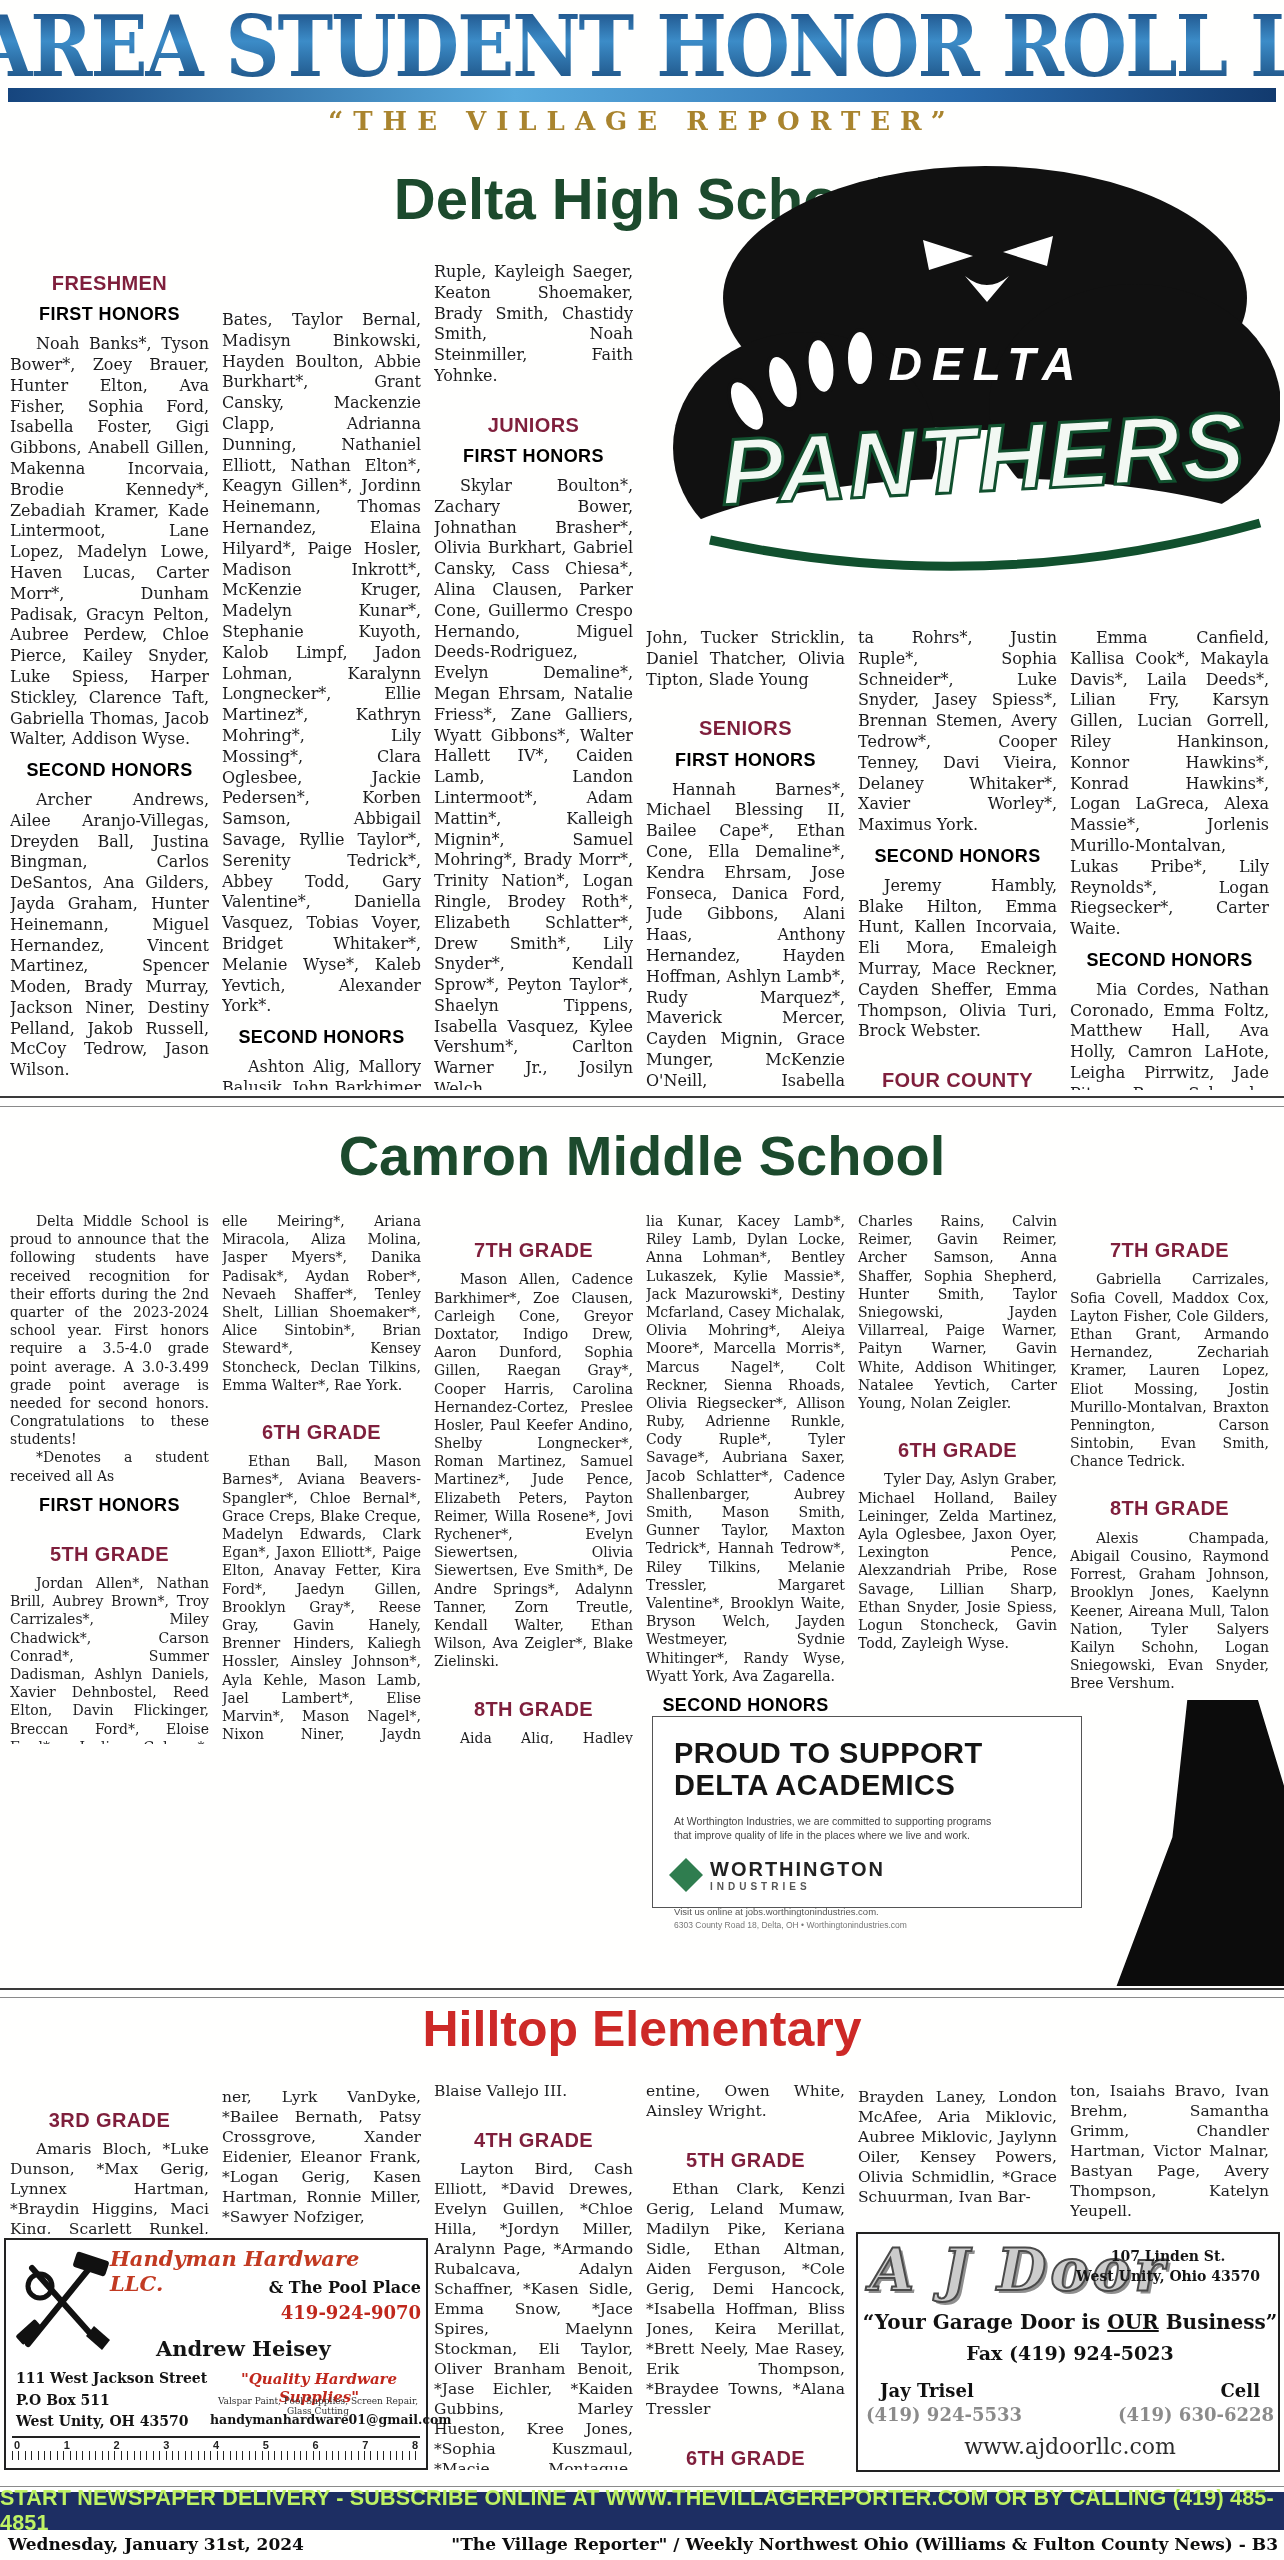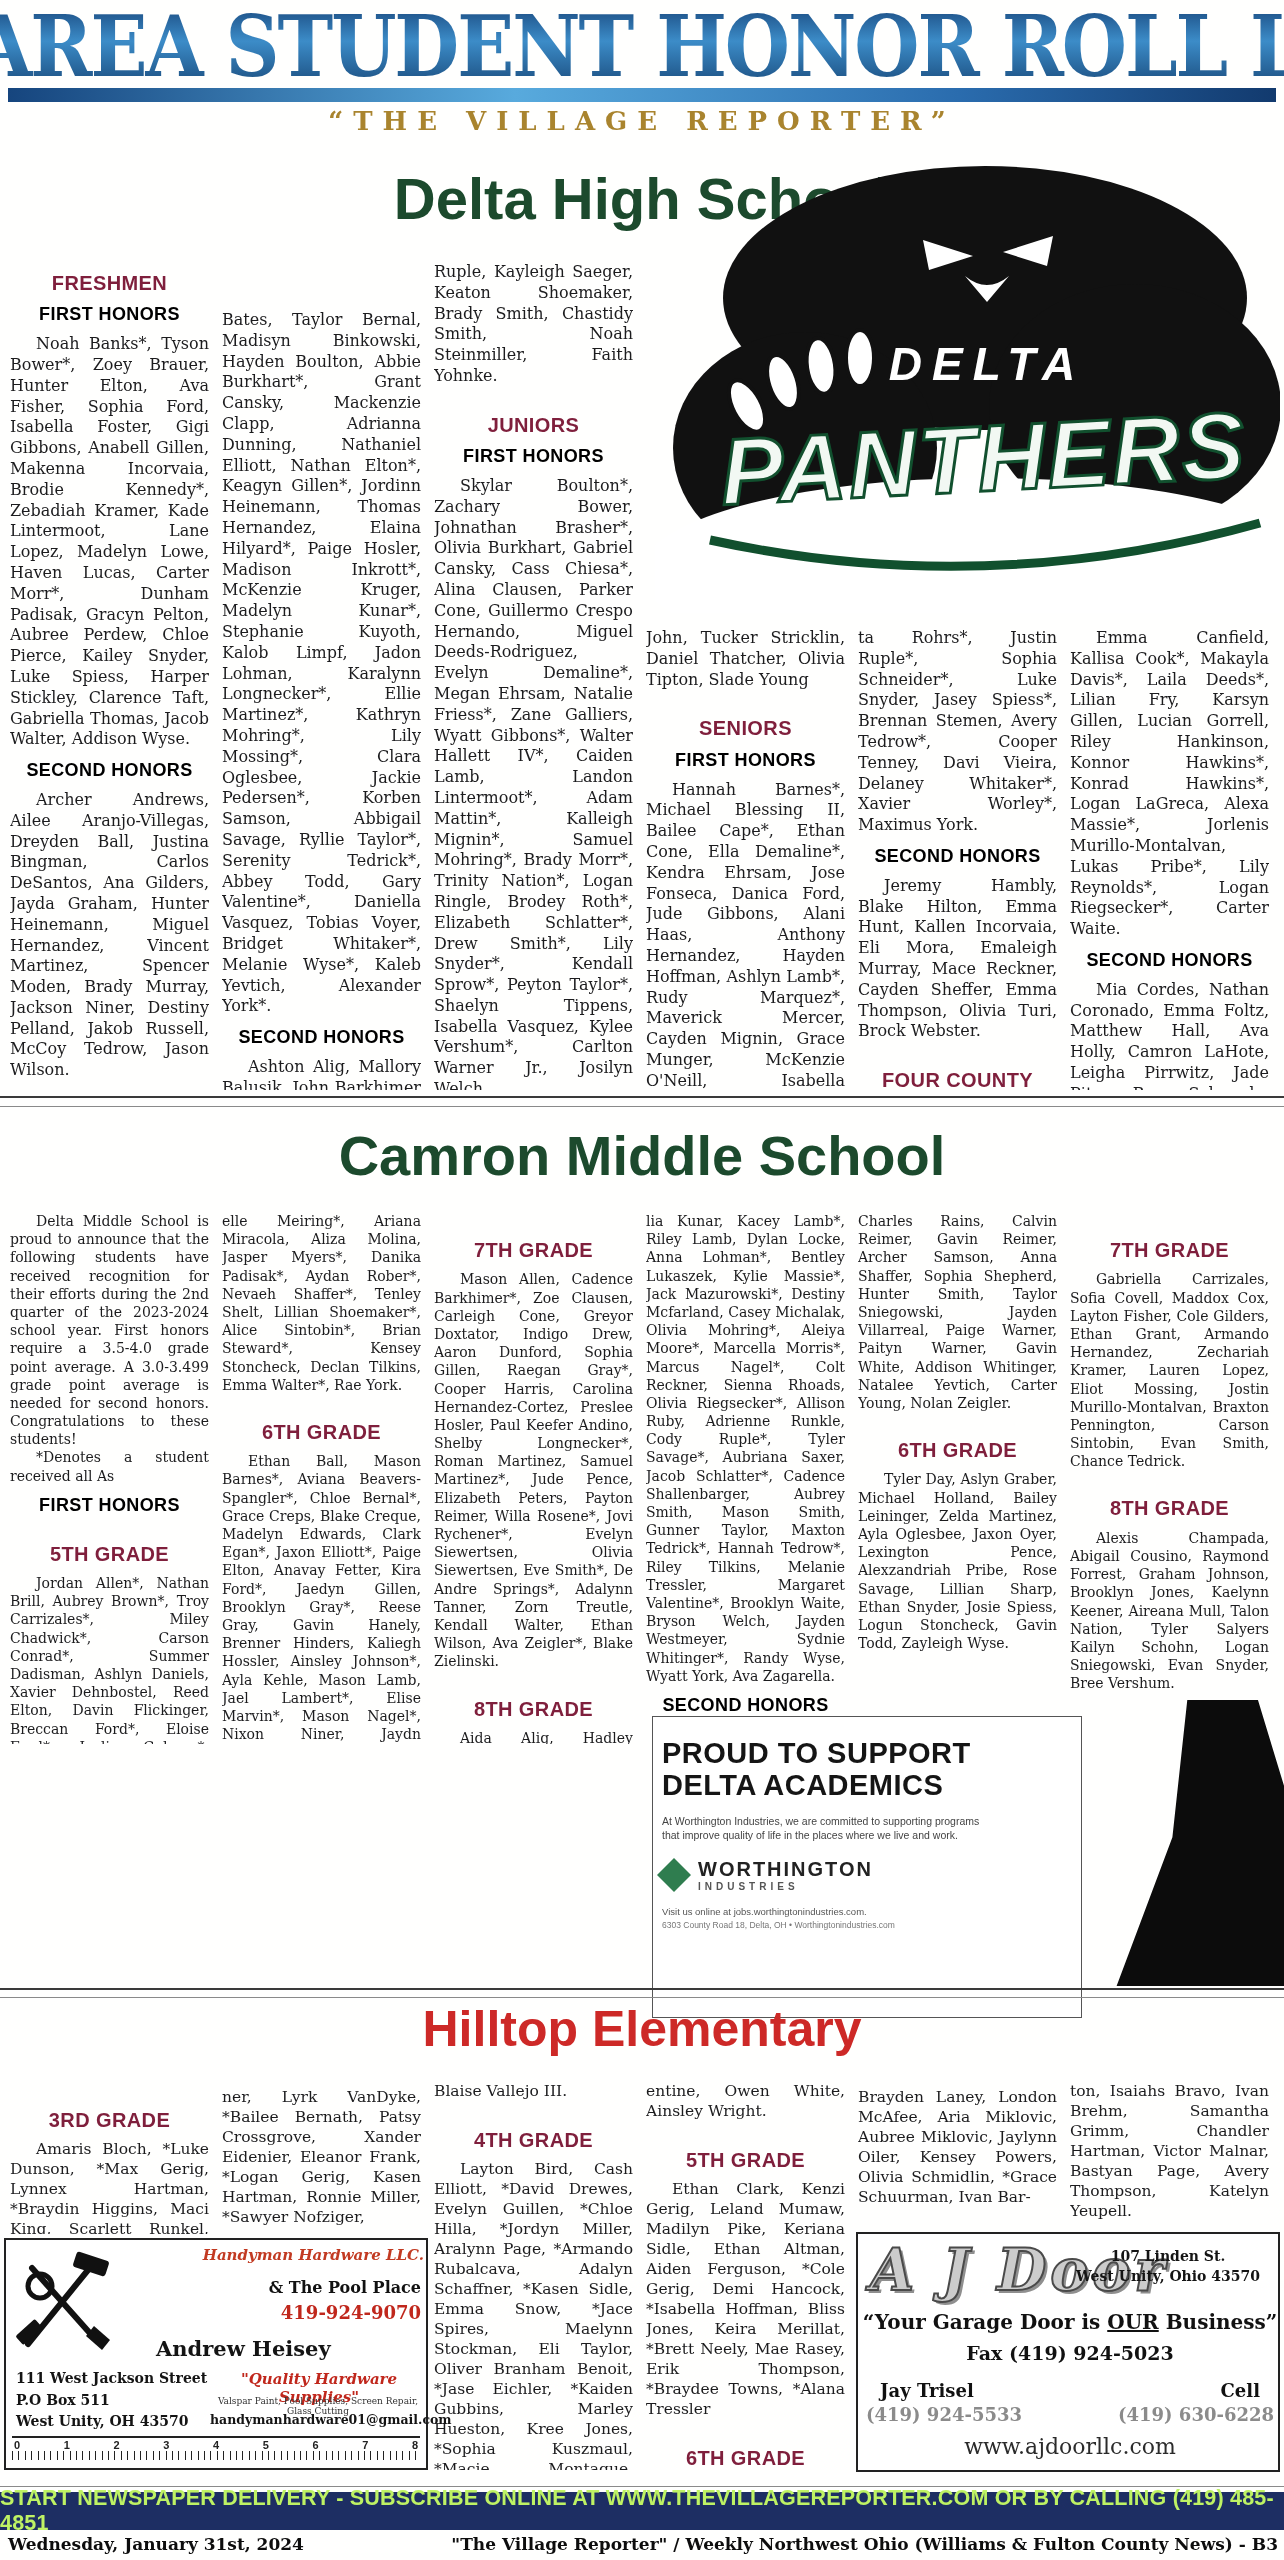--- a/index.html
+++ b/index.html
@@ -33,37 +33,37 @@
   .h-grade{font-family:"Liberation Sans",sans-serif;font-weight:800;color:#7f1f3c;text-align:center;
       font-size:20px;line-height:1.12;margin:27px 0 9px;letter-spacing:.4px;}
   .h-honors{font-family:"Liberation Sans",sans-serif;font-weight:800;color:#000000;text-align:center;
       font-size:18px;line-height:1.1;margin:11px 0 9px;letter-spacing:.4px;}
   
   .rule{position:absolute;left:0;width:1284px;border-top:2px solid #3a3a3a;}
   .rule.thin{border-top:1px solid #8a8a8a;}
   
   .logo-box{position:absolute;left:655px;top:148px;width:625px;height:465px;}
   
-  .ad-worth{position:absolute;left:652px;top:1716px;width:430px;height:302px;border:1px solid #555;
-      background:#fff;box-sizing:border-box;padding:20px 9px;font-family:"Liberation Sans",sans-serif;}
+  .ad-worth{position:absolute;left:652px;top:1716px;width:430px;height:192px;border:1px solid #555;
+      background:#fff;box-sizing:border-box;padding:20px 21px;font-family:"Liberation Sans",sans-serif;}
   .worth-head{font-size:29px;font-weight:800;color:#151515;line-height:1.12;letter-spacing:.5px;}
   .worth-body{margin-top:12px;font-size:10.5px;color:#444;line-height:1.35;width:330px;}
   .worth-brand{margin-top:16px;display:flex;align-items:center;gap:12px;}
   .worth-diamond{width:24px;height:24px;background:#2f7d4f;transform:rotate(45deg);flex:0 0 auto;}
   .worth-brand-text .b1{font-size:20px;font-weight:800;letter-spacing:2px;color:#222;}
   .worth-brand-text .b2{font-size:10px;font-weight:700;letter-spacing:4px;color:#555;}
   .worth-small{margin-top:14px;font-size:9.5px;color:#555;}
   .worth-addr{margin-top:3px;font-size:8.5px;color:#777;}
   .black-wedge{position:absolute;left:1098px;top:1700px;width:186px;height:286px;background:#0c0c0c;
       clip-path:polygon(48% 0,86% 0,100% 30%,100% 100%,10% 100%,40% 48%);}
   
   .ad-handy{position:absolute;left:4px;top:2238px;width:424px;height:232px;border:2px solid #222;
       background:#fff;box-sizing:border-box;}
-  .handy-name{position:absolute;left:118px;top:6px;width:300px;text-align:right;
-      font-family:"DejaVu Serif",serif;font-style:italic;font-weight:700;font-size:15px;color:#c23a22;}
+  .handy-name{position:absolute;left:104px;top:6px;width:300px;text-align:left;
+      font-family:"DejaVu Serif",serif;font-style:italic;font-weight:700;font-size:21px;color:#c23a22;}
   .handy-sub{position:absolute;left:210px;top:38px;width:205px;text-align:right;
       font-weight:700;font-size:16px;color:#111;}
   .handy-phone{position:absolute;left:210px;top:62px;width:205px;text-align:right;
       font-weight:700;font-size:18px;color:#c0271c;}
   .handy-owner{position:absolute;left:150px;top:96px;font-weight:700;font-size:21px;color:#141414;}
   .handy-addr{position:absolute;left:10px;top:128px;font-weight:700;font-size:14px;line-height:1.55;color:#141414;}
   .handy-tag{position:absolute;left:208px;top:130px;width:210px;text-align:center;
       font-style:italic;font-weight:700;font-size:15px;color:#c0271c;}
   .handy-serv{position:absolute;left:204px;top:156px;width:216px;text-align:center;font-size:9px;color:#333;}
   .handy-mail{position:absolute;left:204px;top:172px;width:216px;text-align:center;font-weight:700;font-size:12.5px;color:#141414;}

